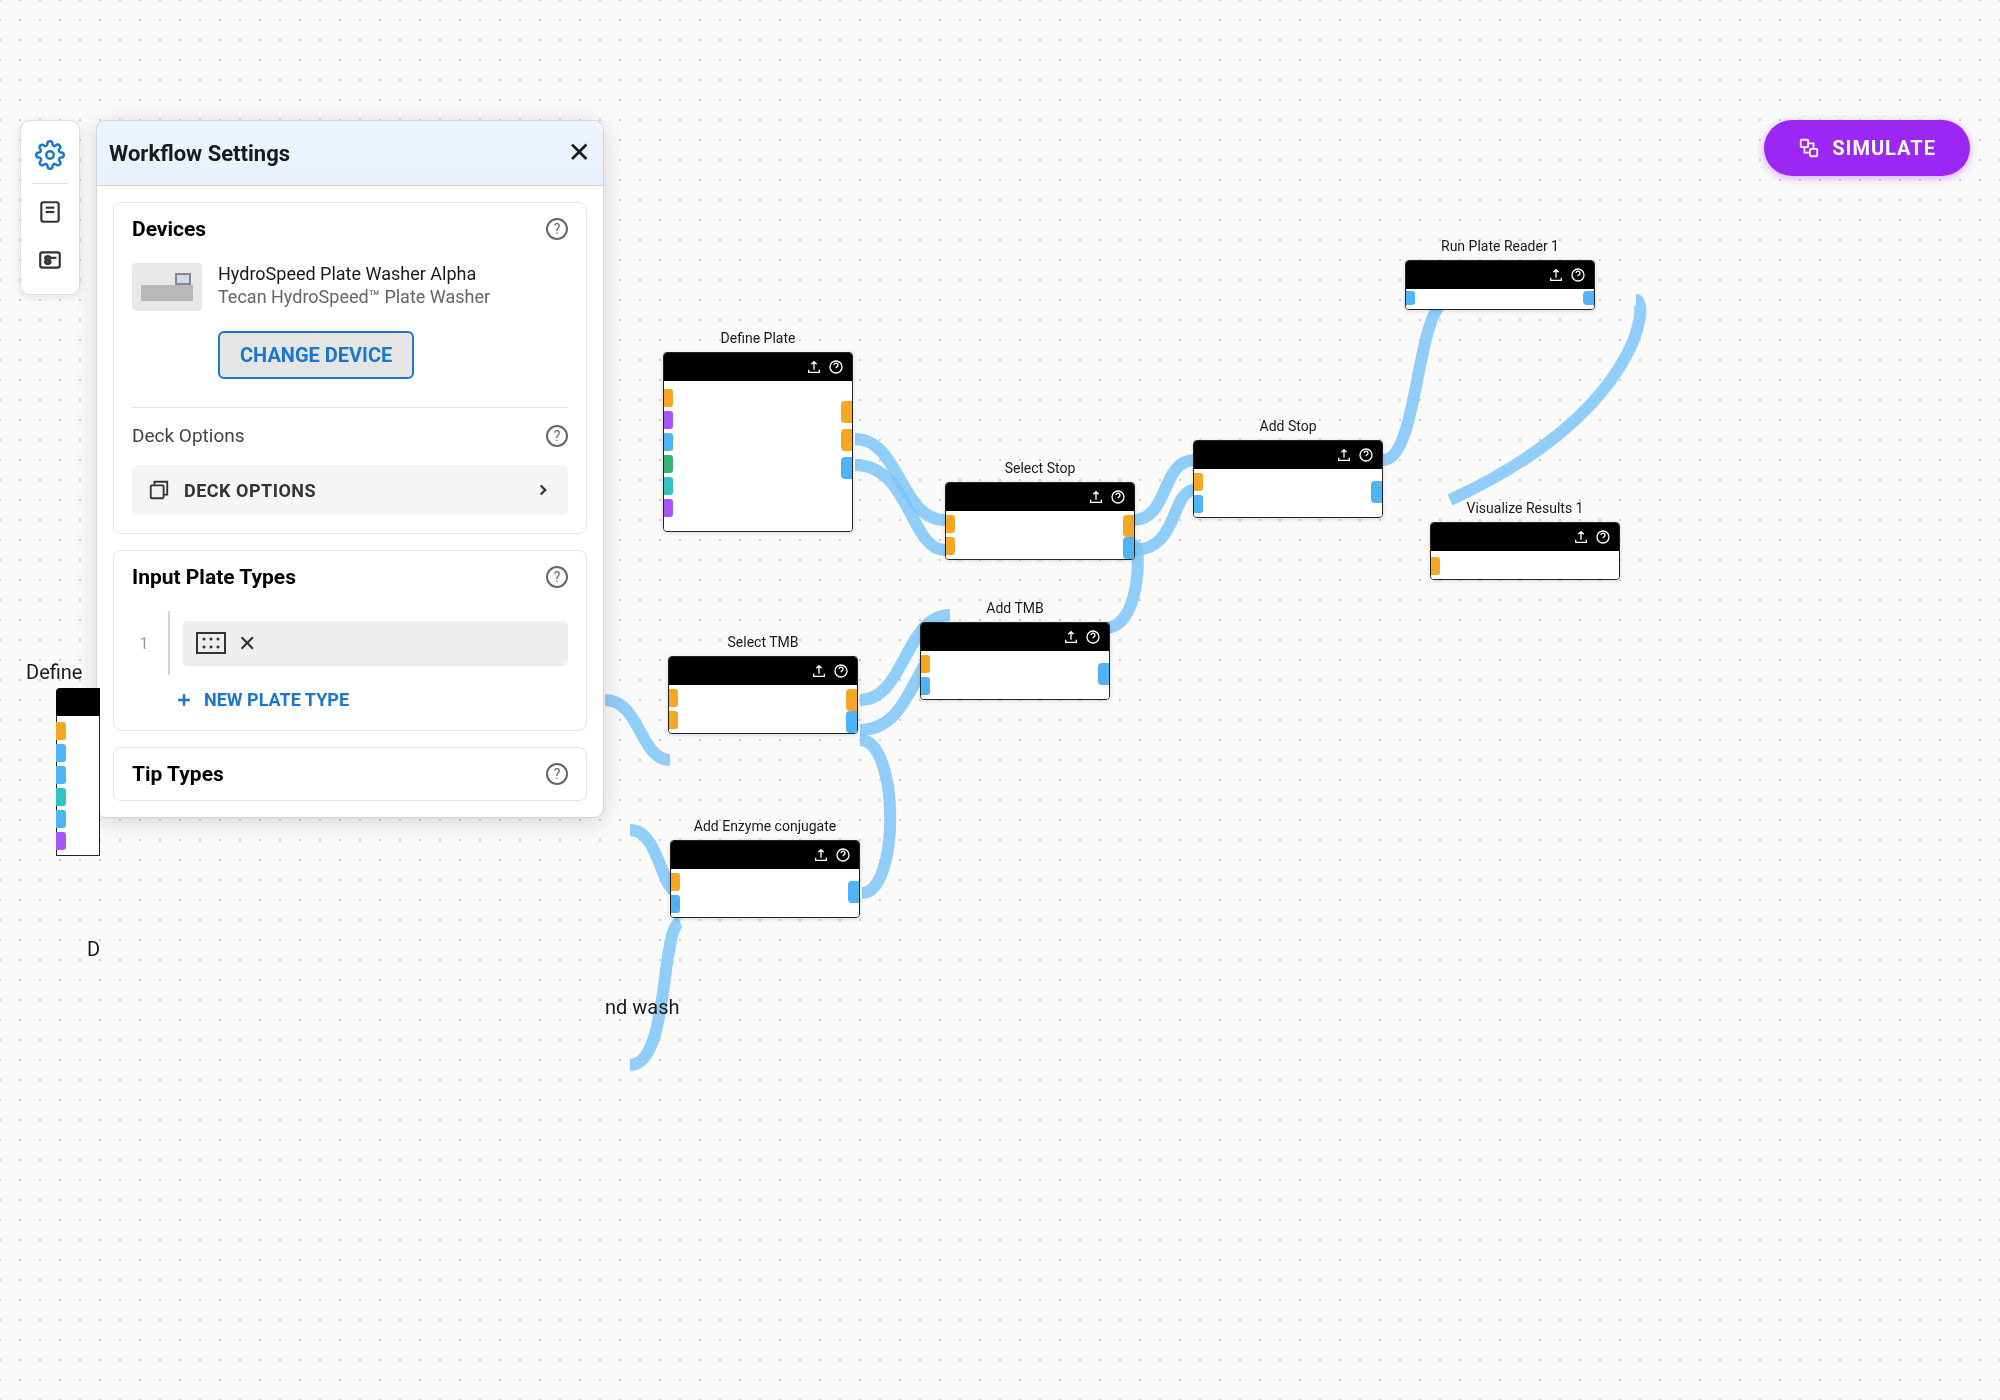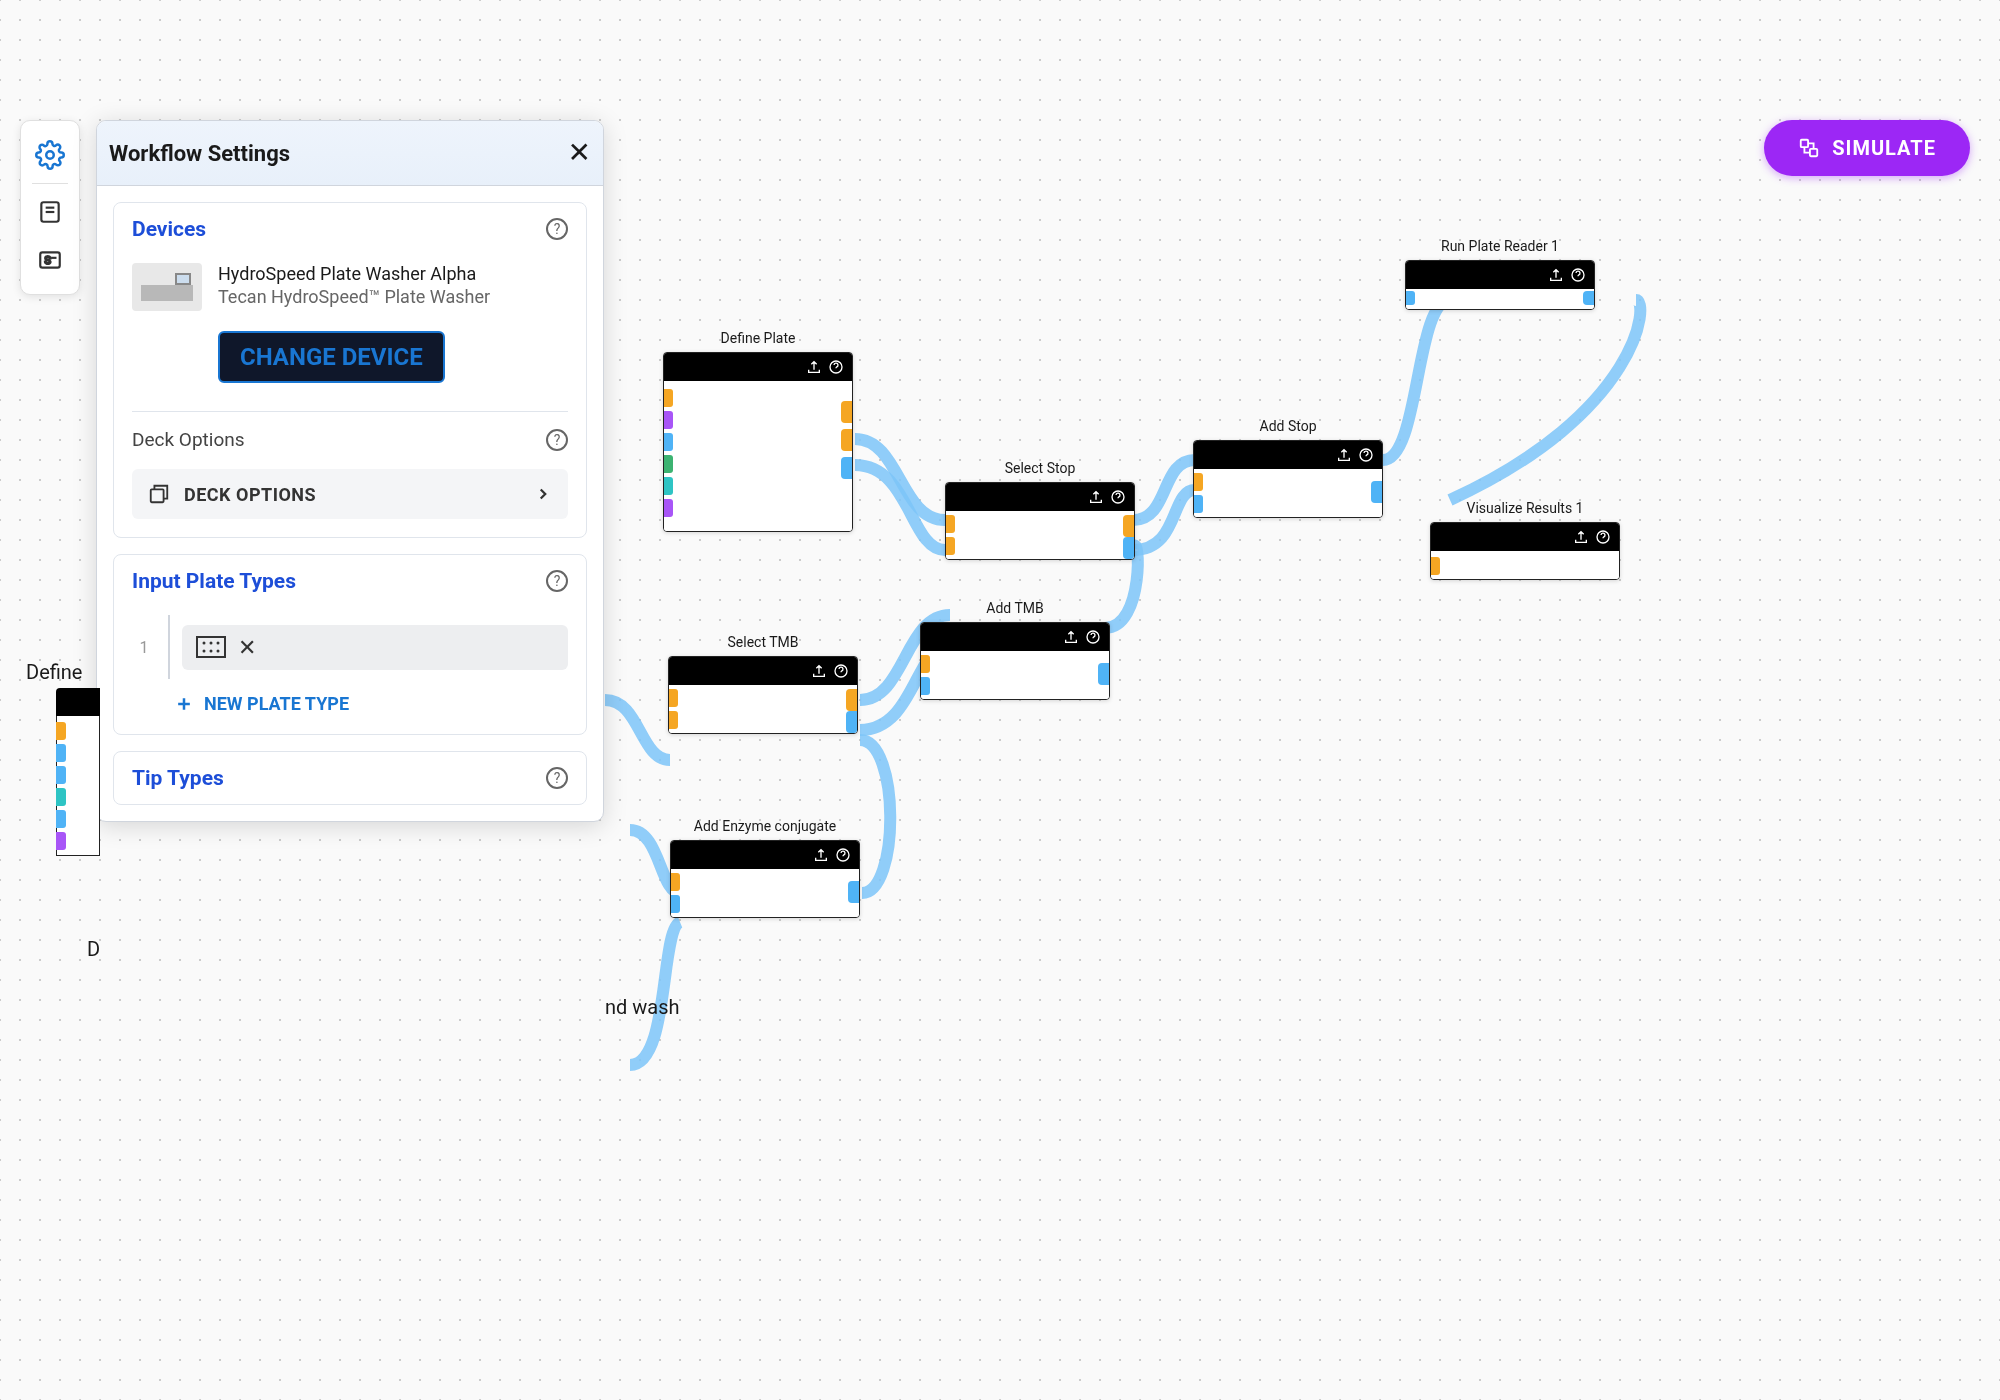--- a/index.html
+++ b/index.html
@@ -46,32 +46,32 @@
 }
 .panel-title { font-size: 22px; font-weight: 700; color:#1a1a1a; }
 .close-x { font-size: 28px; color:#1a1a1a; cursor:pointer; line-height:1; }
 
 .section {
   margin: 16px; border: 1px solid #e0e5ec; border-radius: 8px; background:#fff; overflow:hidden;
 }
 .section-header {
   padding: 14px 18px; display:flex; justify-content:space-between; align-items:center;
 }
-.section-title { color:#1d4ed8; font-size: 21px; font-weight: 700; }
+.section-title { color:#000000; font-size: 21px; font-weight: 700; }
 .help-icon { width:22px; height:22px; border:2px solid #666; border-radius:50%; display:flex; align-items:center; justify-content:center; font-size:14px; color:#666; cursor:pointer; }
 
 .device-row { display:flex; gap:16px; padding: 8px 18px; align-items:flex-start; }
 .device-img { width:70px; height:48px; background:#e8e8e8; border-radius:4px; display:flex; align-items:center; justify-content:center; color:#999; font-size:10px; flex-shrink:0; }
 .device-info { flex:1; }
 .device-name { font-size:18px; color:#1a1a1a; }
 .device-sub { font-size:18px; color:#666; margin-top:2px; }
 
 .change-btn {
-  margin: 12px 0 16px 104px; border:2px solid #1976d2; color:#1976d2; background:#0f172a;
-  padding: 10px 20px; font-size:24px; font-weight:700; border-radius:6px; cursor:pointer;
+  margin: 12px 0 16px 104px; border:2px solid #1976d2; color:#1976d2; background:#e5e5e5;
+  padding: 10px 20px; font-size:20px; font-weight:700; border-radius:6px; cursor:pointer;
 }
 
 .sub-divider { height:1px; background:#e0e5ec; margin: 12px 18px; }
 .deck-options-label { padding: 4px 18px 10px; font-size:19px; color:#444; display:flex; justify-content:space-between; align-items:center;}
 .deck-btn {
   margin: 8px 18px 18px; background:#f4f5f7; border-radius:6px; padding:14px 16px;
   display:flex; align-items:center; gap:14px; cursor:pointer;
 }
 .deck-btn-label { flex:1; font-size:18px; font-weight:700; color:#333; letter-spacing:0.5px;}
 

